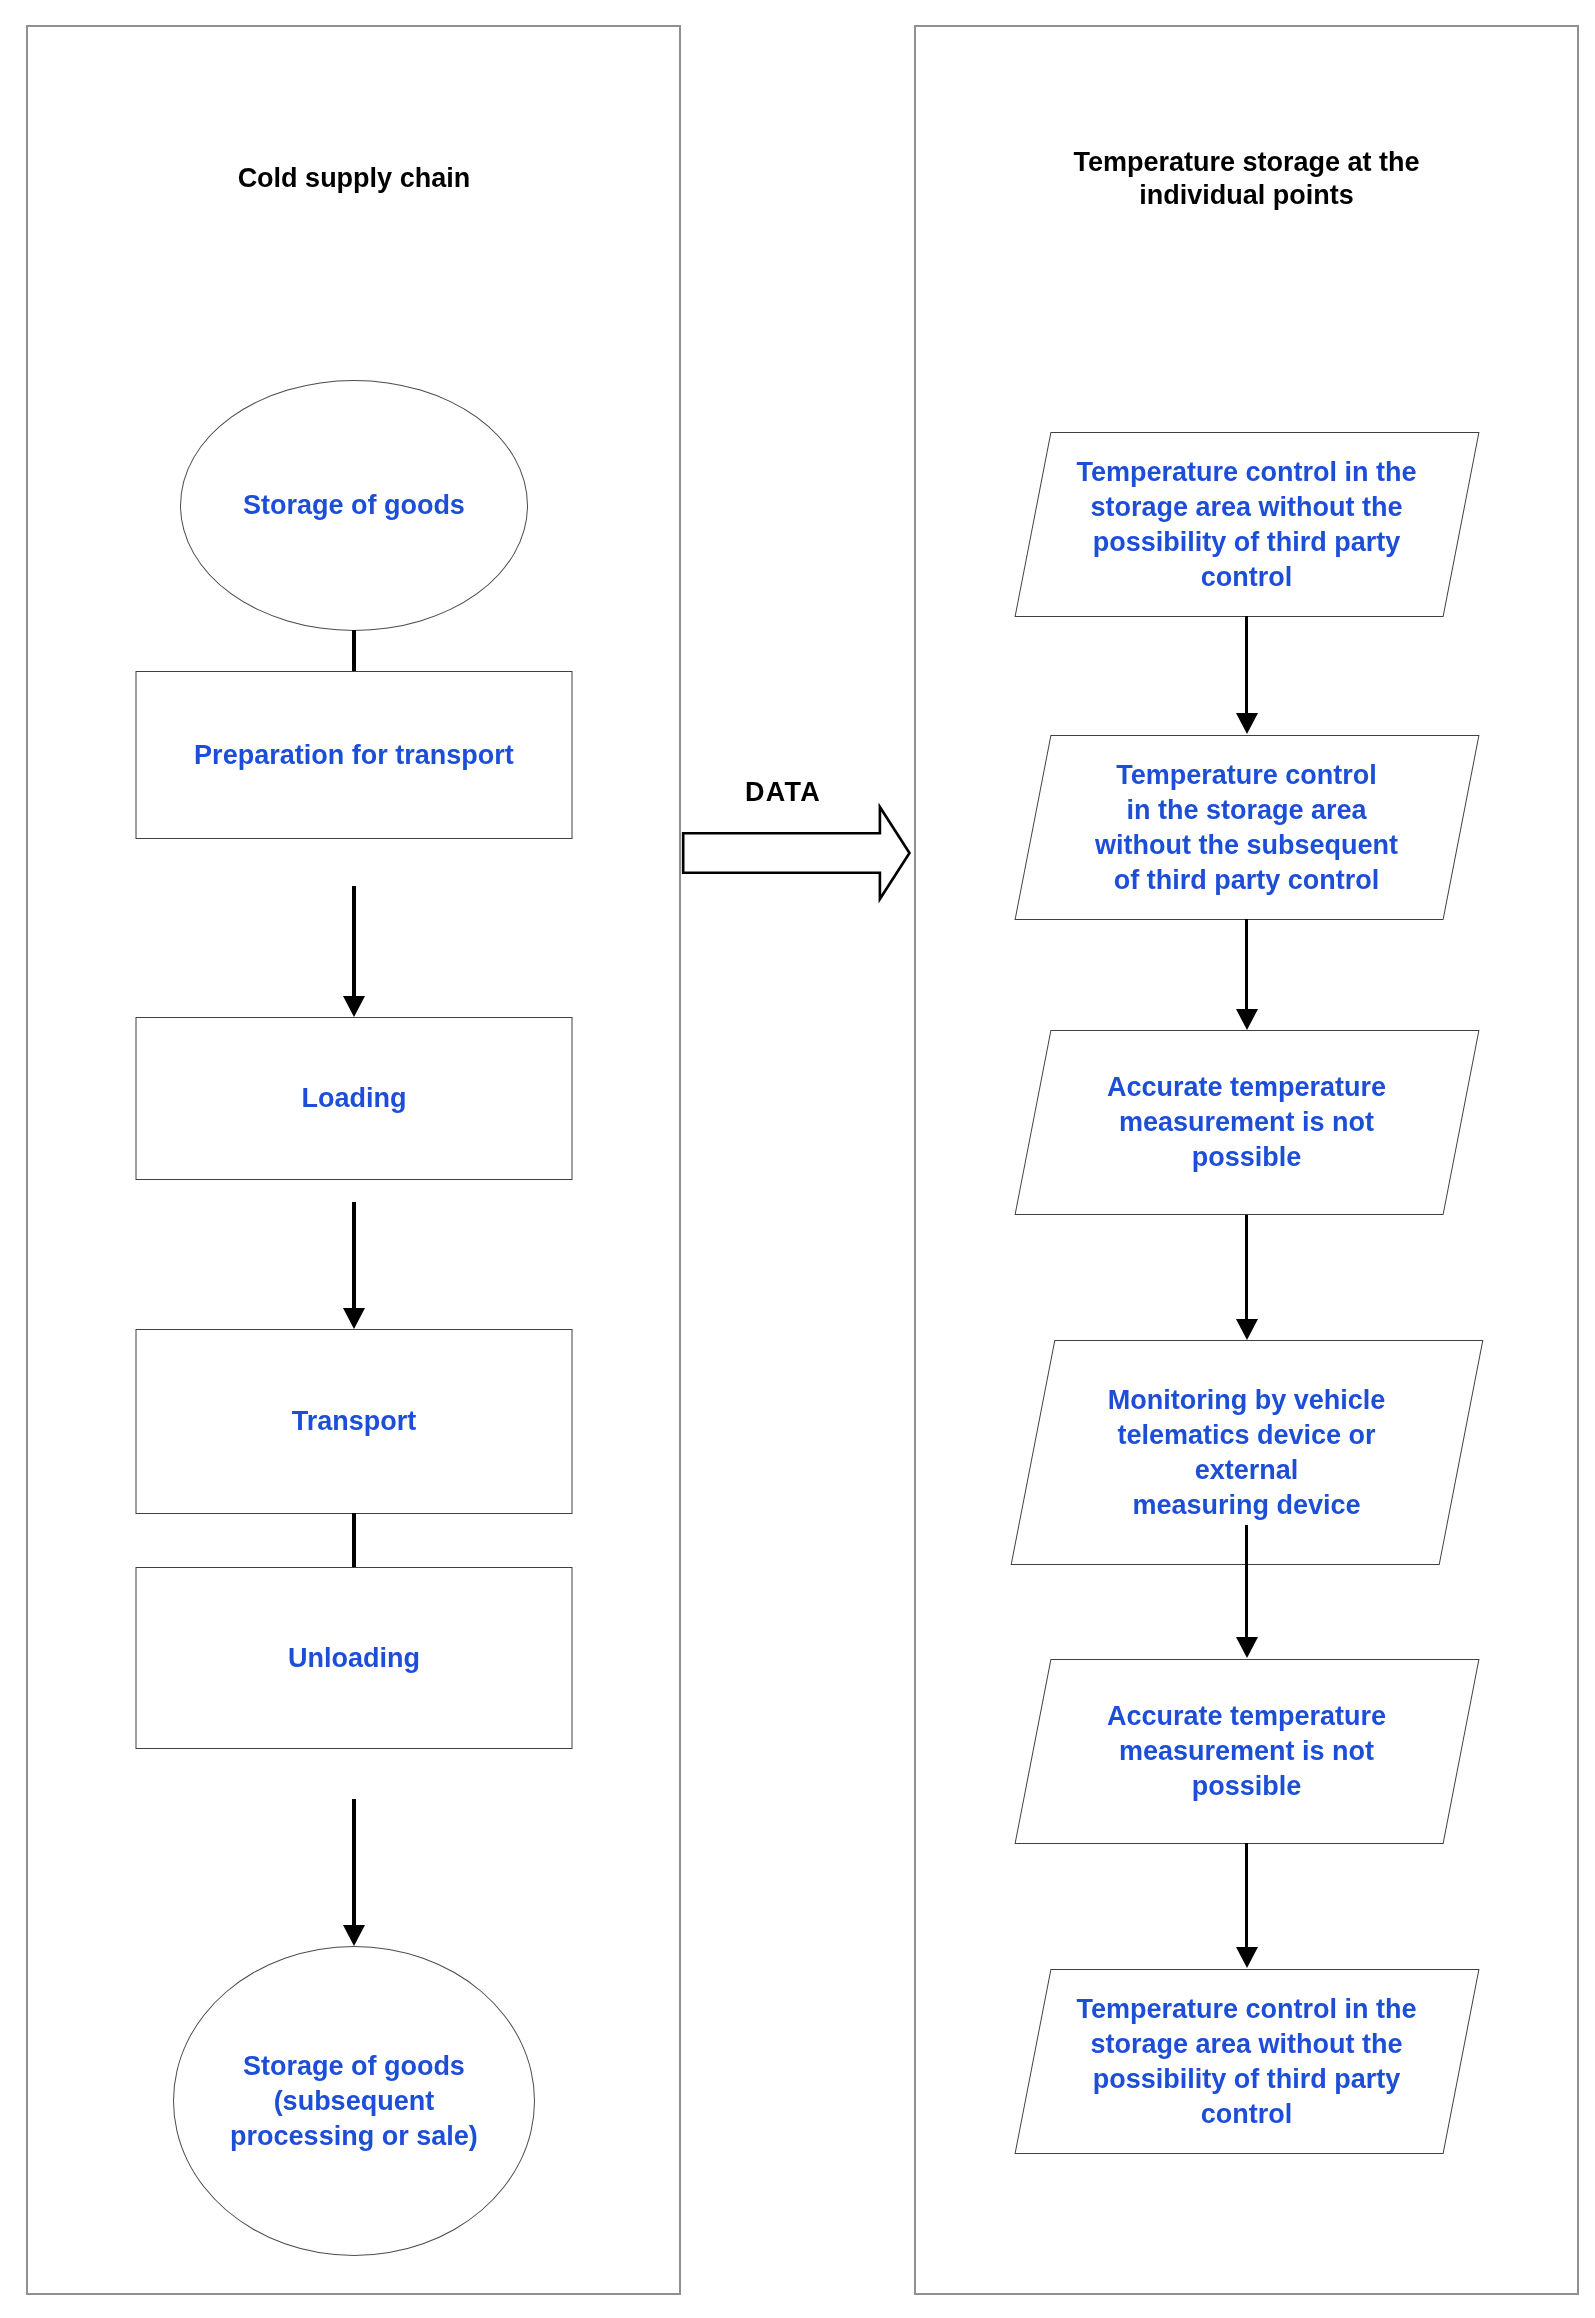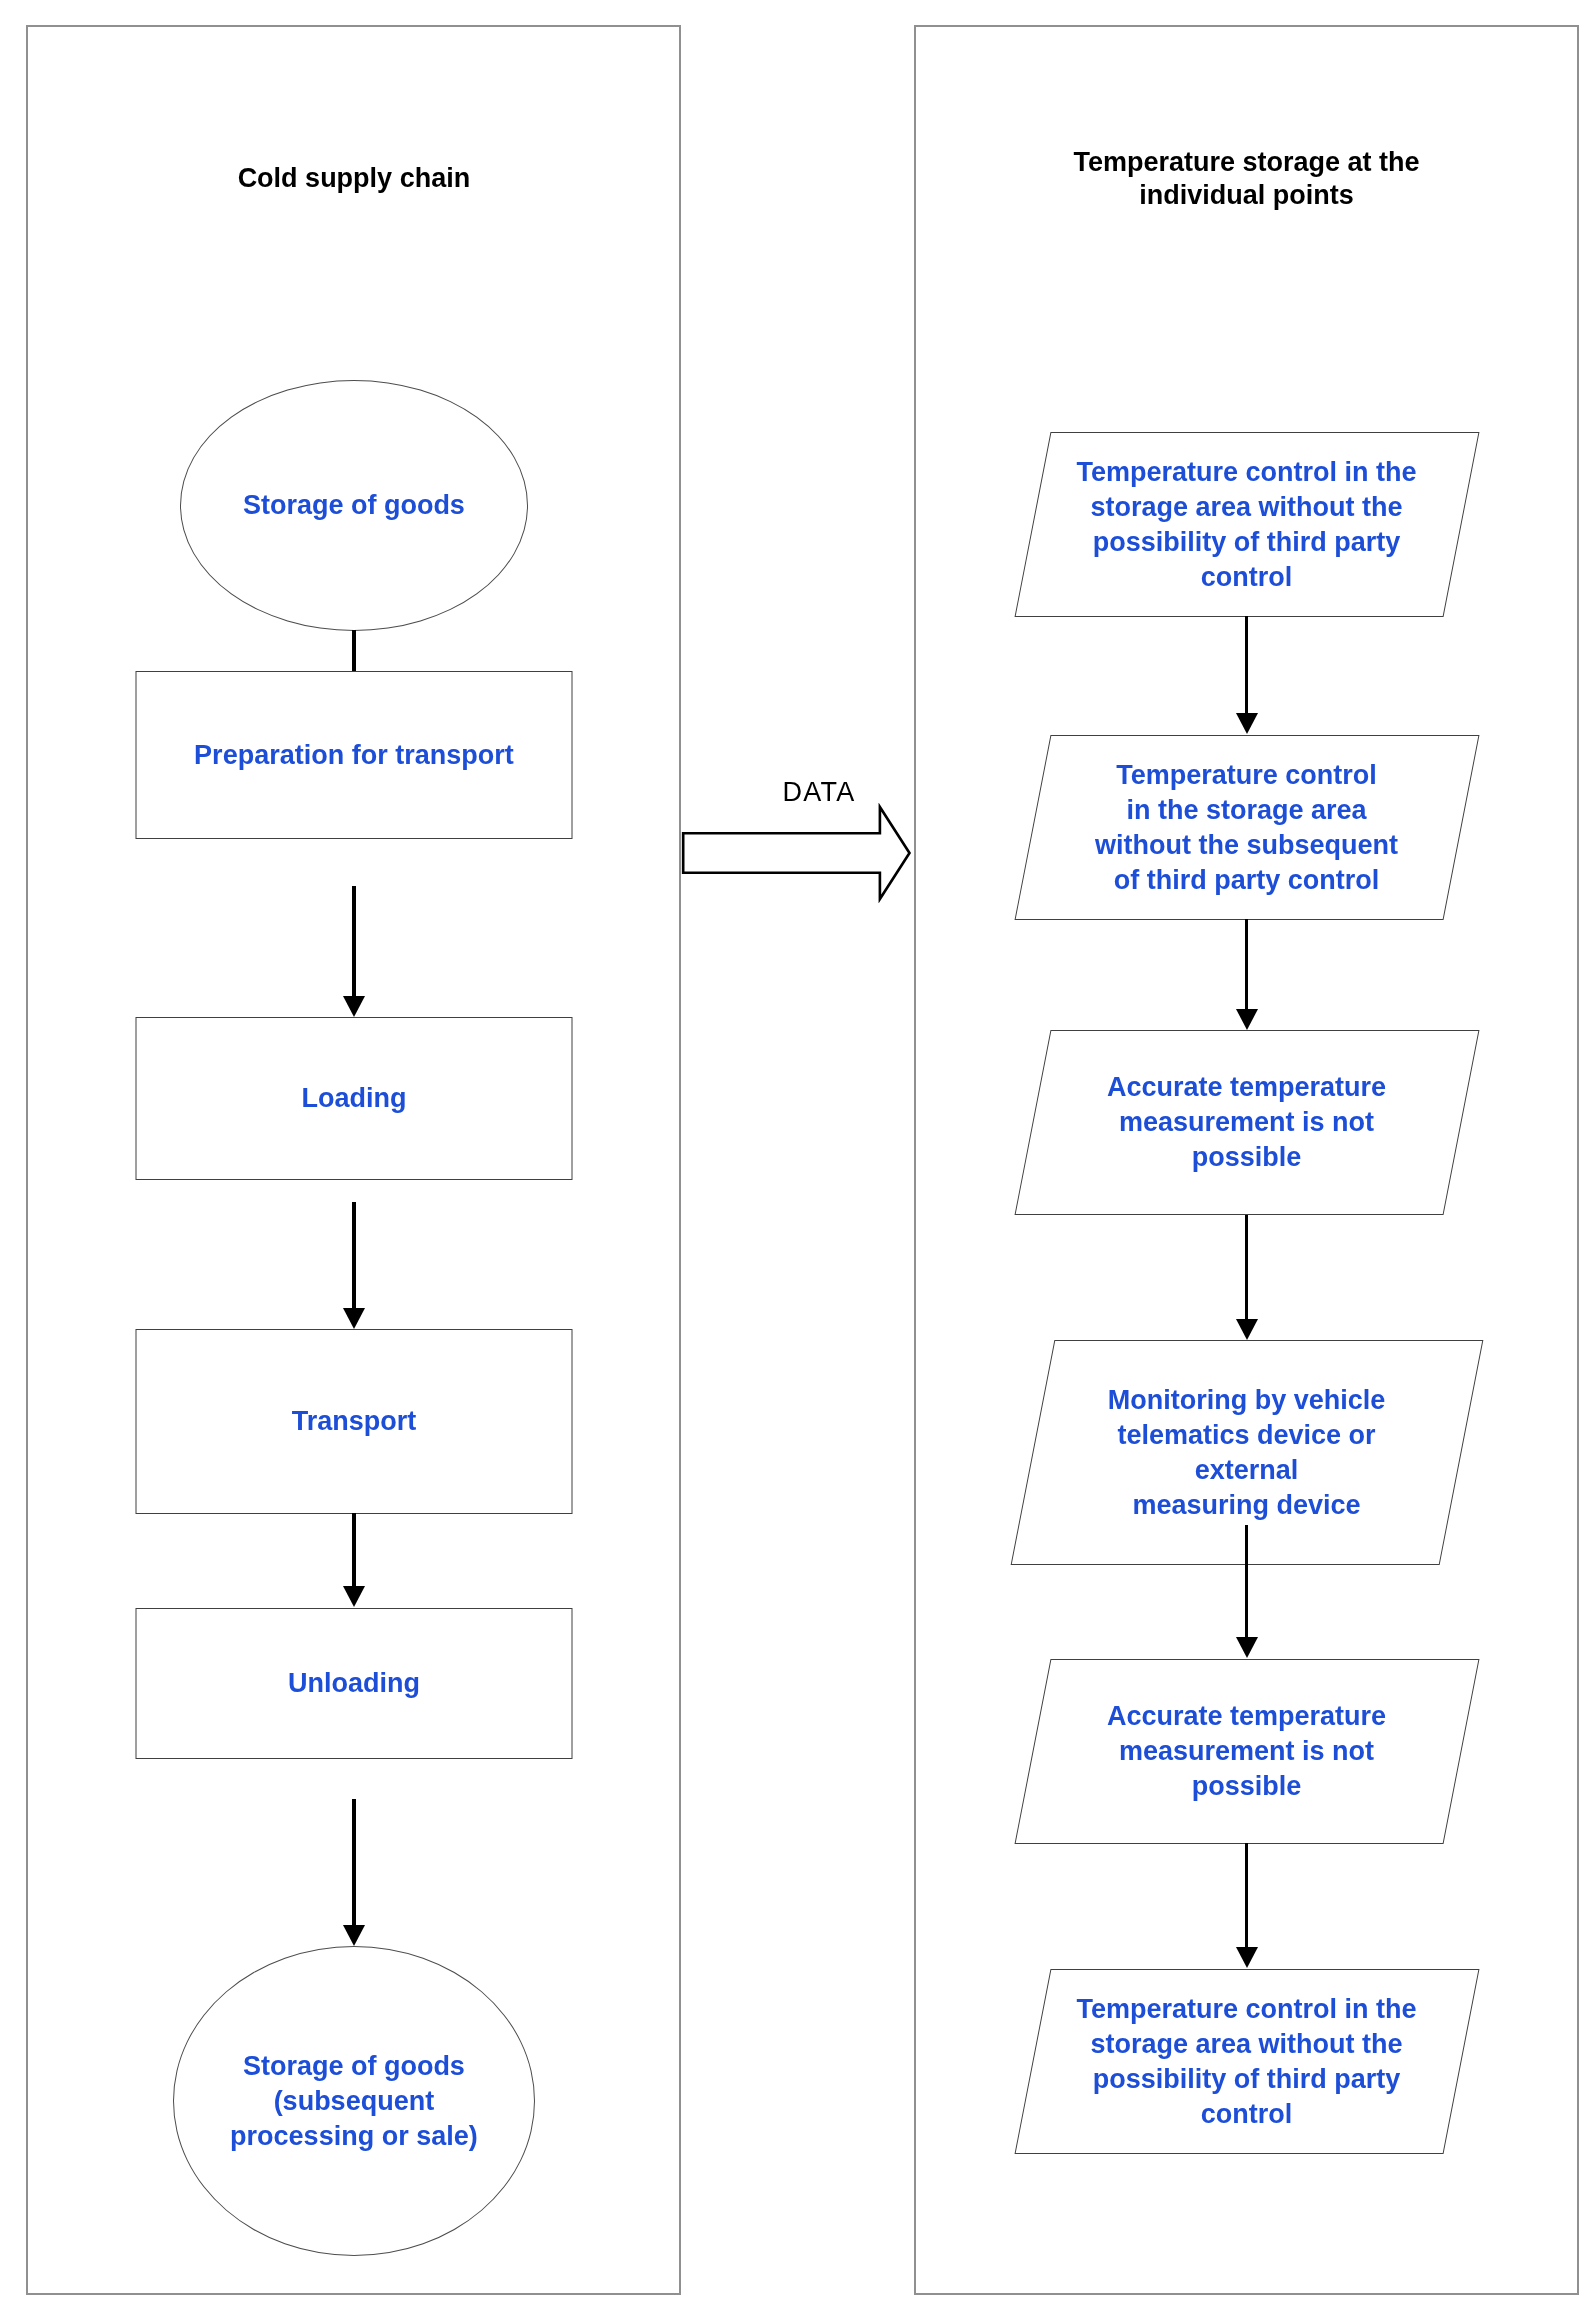--- a/index.html
+++ b/index.html
@@ -81,21 +81,21 @@
     transform: skewX(-11deg);
     box-sizing: border-box;
     z-index: 1;
   }
 
   
   .n-l0 { top: 353px;  width: 348px; height: 251px; }
   .n-l1 { top: 644px; height: 168px; }
   .n-l2 { top: 990px; height: 163px; }
   .n-l3 { top: 1302px; height: 185px; }
-  .n-l4 { top: 1581px; height: 151px; }
+  .n-l4 { top: 1540px; height: 182px; }
   .n-l5 { top: 1919px; width: 362px; height: 310px; }
 
   
   .n-r0 { top: 405px;  height: 185px; }
   .n-r1 { top: 708px; height: 185px; }
   .n-r2 { top: 1003px; height: 185px; }
   .n-r3 { top: 1313px; height: 225px; }
   .n-r4 { top: 1632px; height: 185px; }
   .n-r5 { top: 1942px; height: 185px; }
 
@@ -127,25 +127,24 @@
   .a-r3 { top: 1498px; height: 133px; }
   .a-r4 { top: 1816px; height: 125px; }
 
   
   #data-label {
     position: absolute;
     left: 682px;
     top: 777px;
     width: 202px;
     text-align: center;
-    font-weight: normal;
+    font-weight: bold;
     font-size: 27px;
     letter-spacing: 1.3px;
     color: #000;
-    margin-left: 36px;
   }
   #data-arrow {
     position: absolute;
     left: 681px;
     top: 803px;
     width: 232px;
     height: 100px;
   }
 </style>
 </head>

